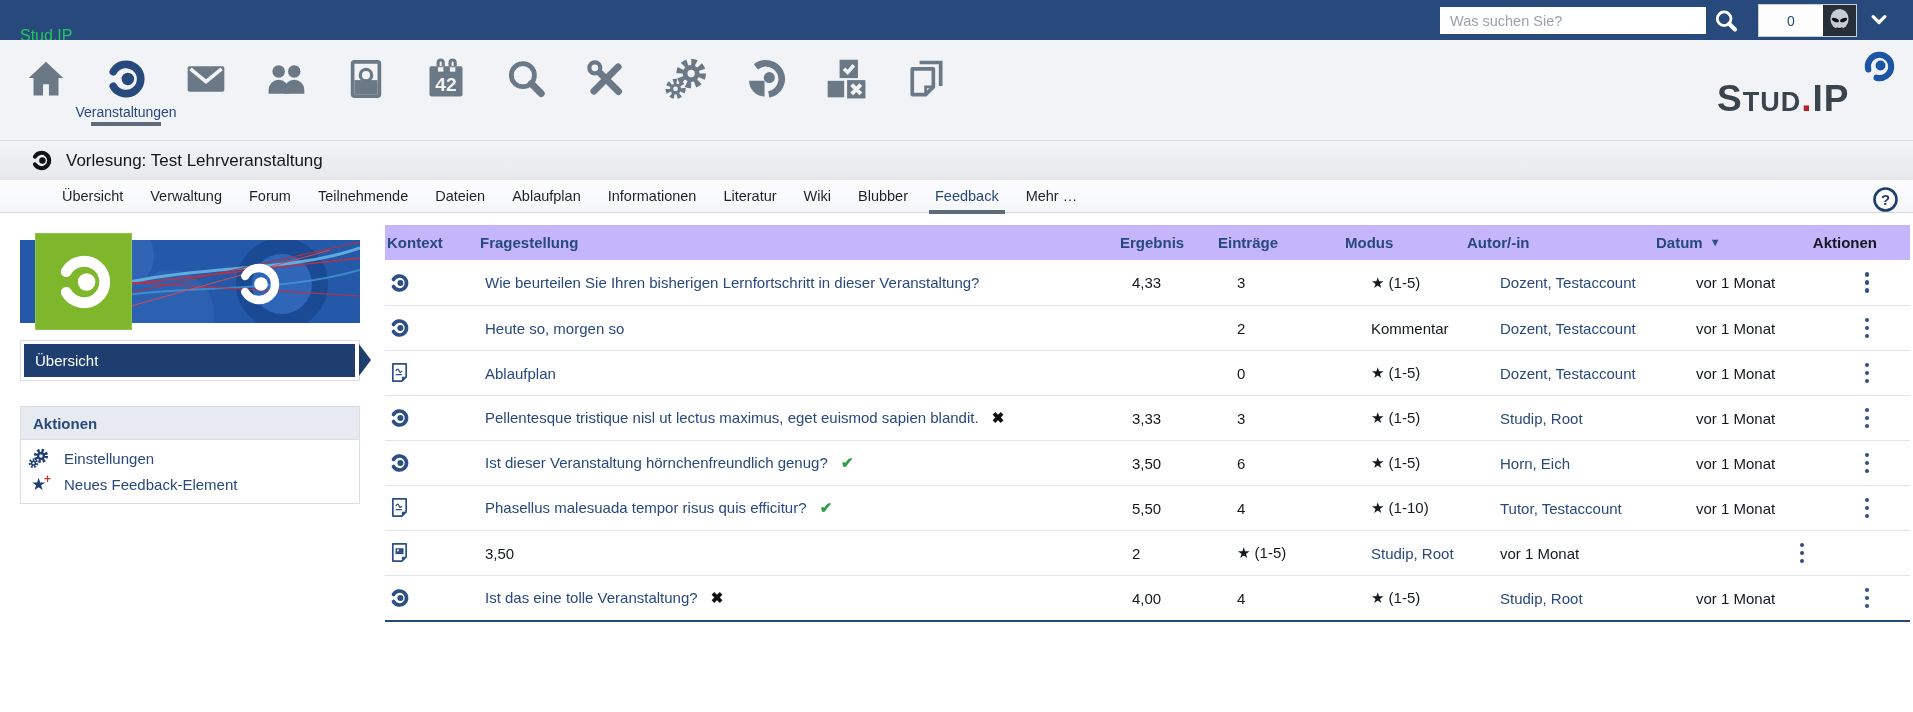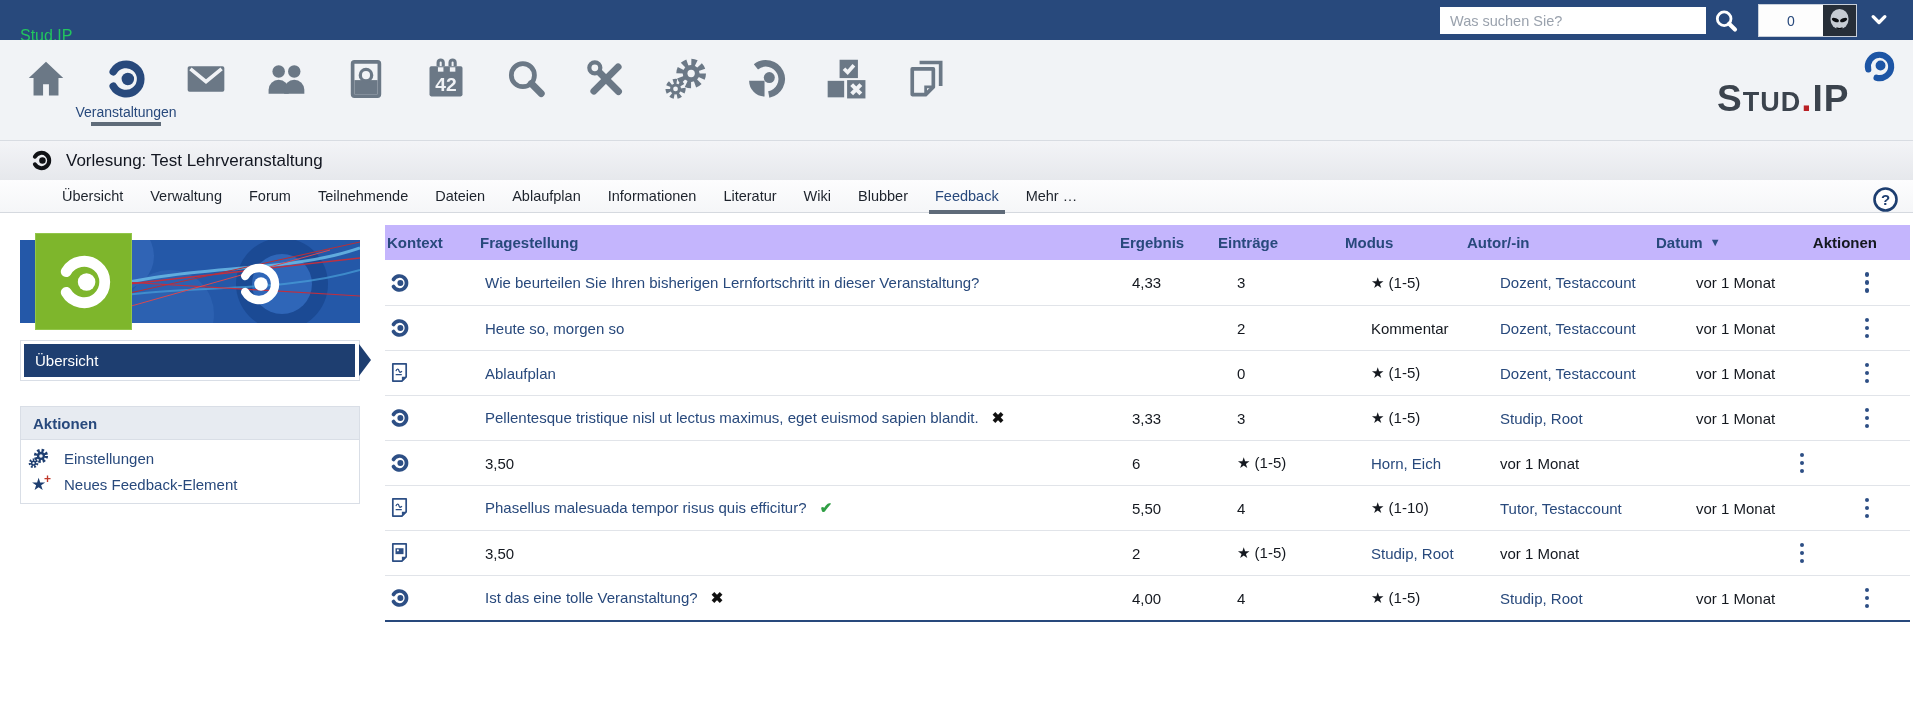--- a/index.html
+++ b/index.html
@@ -500,20 +500,24 @@
             </span>
     </div>
   </div>
 
   <div class="trow">
     <div class="cell-kontext">
       <svg viewBox="0 0 22 22" width="21" height="22">
               <use href="#i-seminar"></use>
             </svg>
     </div>
+    <div>
+      <span class="q-link">Ist dieser Veranstaltung hörnchenfreundlich genug?</span>
+      <span class="status ok">✔</span>
+    </div>
     <div>3,50</div>
     <div>6</div>
     <div>★ (1-5)</div>
     <div class="cell-autor">Horn, Eich</div>
     <div>vor 1 Monat</div>
     <div class="cell-dots">
       <span class="dots">
               <i></i>
               <i></i>
               <i></i>

